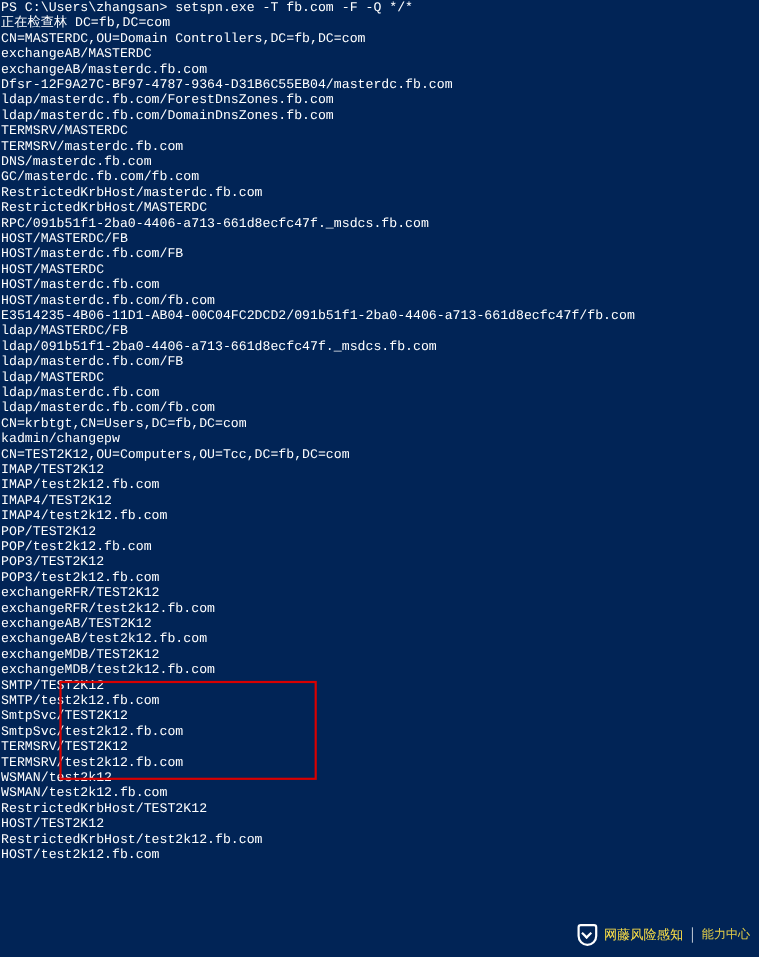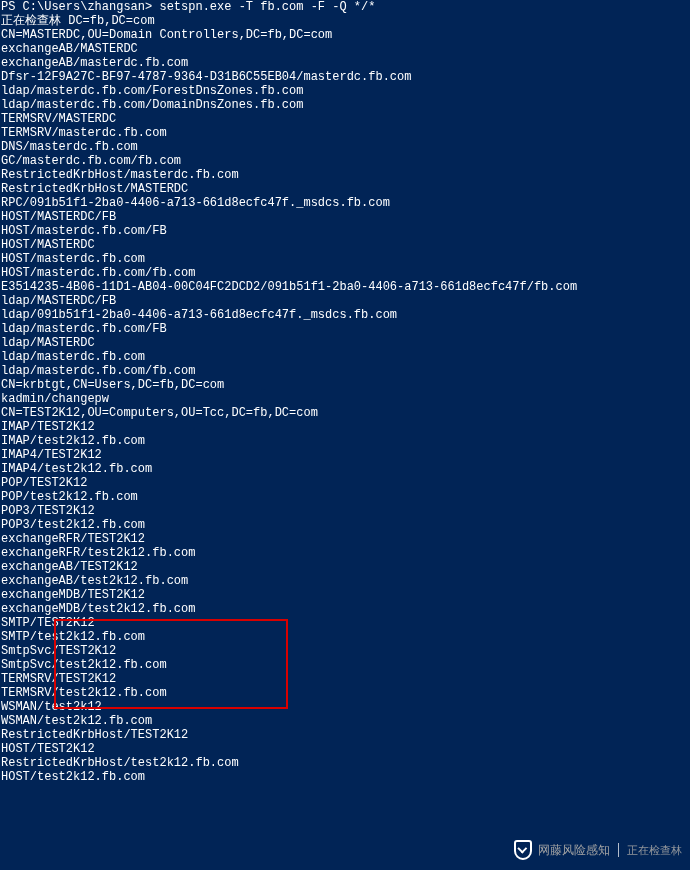--- a/index.html
+++ b/index.html
@@ -1,31 +1,31 @@
 <!DOCTYPE html>
 <html><head>
 <meta charset="utf-8">
 <style>
   html,body{margin:0;padding:0;width:690px;height:870px;background:#012456;color:#fff;overflow:hidden}
   body{font-family:Consolas,"Courier New",monospace;font-size:12px;line-height:14px;position:relative}
   .console{padding:0 1px;white-space:pre;position:relative;z-index:1}
   .line{display:block;white-space:pre}
   .indent{}
   .highlight{position:absolute;border:2px solid #d80000;background:transparent;z-index:2;pointer-events:none}
-  .watermark{position:absolute;right:8px;bottom:10px;display:flex;align-items:center;color:#a3a3a3;font-family:"Microsoft YaHei","Segoe UI",sans-serif;font-size:12px;z-index:3}
+  .watermark{position:absolute;right:8px;bottom:10px;display:flex;align-items:center;color:#fde047;font-family:"Microsoft YaHei","Segoe UI",sans-serif;font-size:12px;z-index:3}
   .watermark .shield{width:18px;height:20px;margin-right:6px;border:2px solid #fff;border-radius:3px 3px 9px 9px;box-sizing:border-box;position:relative}
   .watermark .shield::after{content:"";position:absolute;left:50%;top:50%;width:5px;height:5px;border-right:2px solid #fff;border-bottom:2px solid #fff;transform:translate(-60%,-70%) rotate(45deg)}
   .divider{width:1px;height:14px;background:#fff;margin:0 8px;opacity:.7}
   .sub{font-size:11px;opacity:.9}
 </style>
 </head>
 <body>
 
 <div class="console" id="console"><span class="line">PS C:\Users\zhangsan&gt; setspn.exe -T fb.com -F -Q */*</span><span class="line">正在检查林 DC=fb,DC=com</span><span class="line">CN=MASTERDC,OU=Domain Controllers,DC=fb,DC=com</span><span class="line indent">exchangeAB/MASTERDC</span><span class="line indent">exchangeAB/masterdc.fb.com</span><span class="line indent">Dfsr-12F9A27C-BF97-4787-9364-D31B6C55EB04/masterdc.fb.com</span><span class="line indent">ldap/masterdc.fb.com/ForestDnsZones.fb.com</span><span class="line indent">ldap/masterdc.fb.com/DomainDnsZones.fb.com</span><span class="line indent">TERMSRV/MASTERDC</span><span class="line indent">TERMSRV/masterdc.fb.com</span><span class="line indent">DNS/masterdc.fb.com</span><span class="line indent">GC/masterdc.fb.com/fb.com</span><span class="line indent">RestrictedKrbHost/masterdc.fb.com</span><span class="line indent">RestrictedKrbHost/MASTERDC</span><span class="line indent">RPC/091b51f1-2ba0-4406-a713-661d8ecfc47f._msdcs.fb.com</span><span class="line indent">HOST/MASTERDC/FB</span><span class="line indent">HOST/masterdc.fb.com/FB</span><span class="line indent">HOST/MASTERDC</span><span class="line indent">HOST/masterdc.fb.com</span><span class="line indent">HOST/masterdc.fb.com/fb.com</span><span class="line indent">E3514235-4B06-11D1-AB04-00C04FC2DCD2/091b51f1-2ba0-4406-a713-661d8ecfc47f/fb.com</span><span class="line indent">ldap/MASTERDC/FB</span><span class="line indent">ldap/091b51f1-2ba0-4406-a713-661d8ecfc47f._msdcs.fb.com</span><span class="line indent">ldap/masterdc.fb.com/FB</span><span class="line indent">ldap/MASTERDC</span><span class="line indent">ldap/masterdc.fb.com</span><span class="line indent">ldap/masterdc.fb.com/fb.com</span><span class="line">CN=krbtgt,CN=Users,DC=fb,DC=com</span><span class="line indent">kadmin/changepw</span><span class="line">CN=TEST2K12,OU=Computers,OU=Tcc,DC=fb,DC=com</span><span class="line indent">IMAP/TEST2K12</span><span class="line indent">IMAP/test2k12.fb.com</span><span class="line indent">IMAP4/TEST2K12</span><span class="line indent">IMAP4/test2k12.fb.com</span><span class="line indent">POP/TEST2K12</span><span class="line indent">POP/test2k12.fb.com</span><span class="line indent">POP3/TEST2K12</span><span class="line indent">POP3/test2k12.fb.com</span><span class="line indent">exchangeRFR/TEST2K12</span><span class="line indent">exchangeRFR/test2k12.fb.com</span><span class="line indent">exchangeAB/TEST2K12</span><span class="line indent">exchangeAB/test2k12.fb.com</span><span class="line indent">exchangeMDB/TEST2K12</span><span class="line indent">exchangeMDB/test2k12.fb.com</span><span class="line indent">SMTP/TEST2K12</span><span class="line indent">SMTP/test2k12.fb.com</span><span class="line indent">SmtpSvc/TEST2K12</span><span class="line indent">SmtpSvc/test2k12.fb.com</span><span class="line indent">TERMSRV/TEST2K12</span><span class="line indent">TERMSRV/test2k12.fb.com</span><span class="line indent">WSMAN/test2k12</span><span class="line indent">WSMAN/test2k12.fb.com</span><span class="line indent">RestrictedKrbHost/TEST2K12</span><span class="line indent">HOST/TEST2K12</span><span class="line indent">RestrictedKrbHost/test2k12.fb.com</span><span class="line indent">HOST/test2k12.fb.com</span></div>
 
 <div class="highlight" style="top:619px;left:54px;width:230px;height:86px"></div>
 
 <div class="watermark">
   <span class="shield"></span>
   <span>网藤风险感知</span>
   <span class="divider"></span>
-  <span class="sub">正在检查林</span>
+  <span class="sub">能力中心</span>
 </div>
 
 </body></html>

